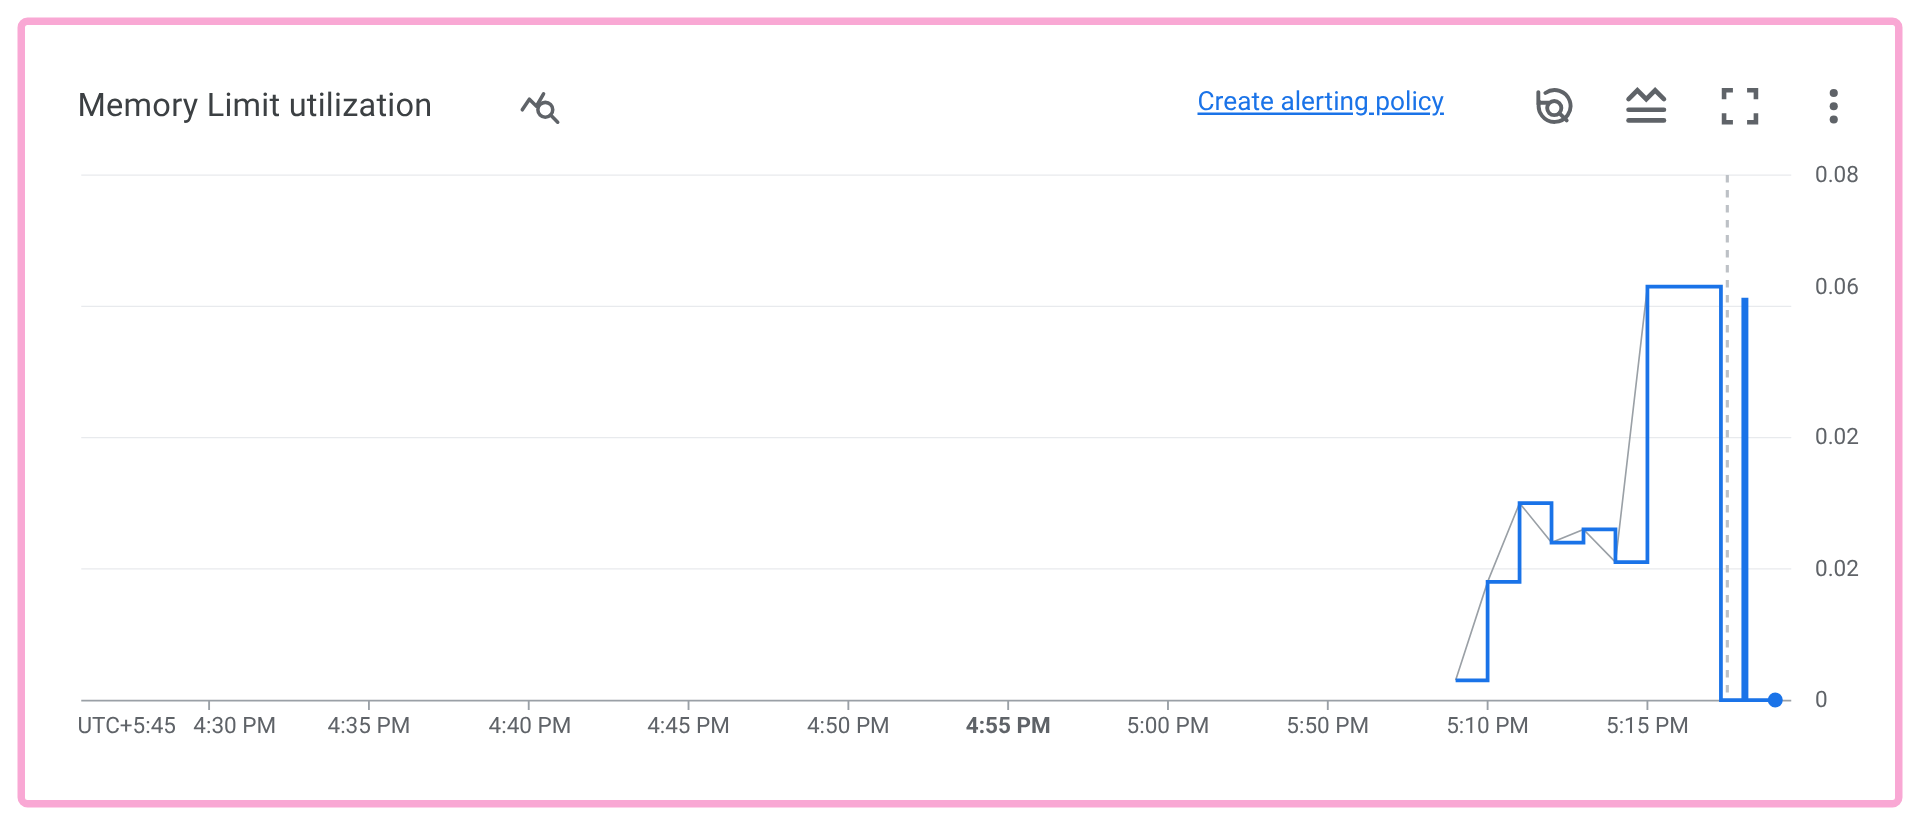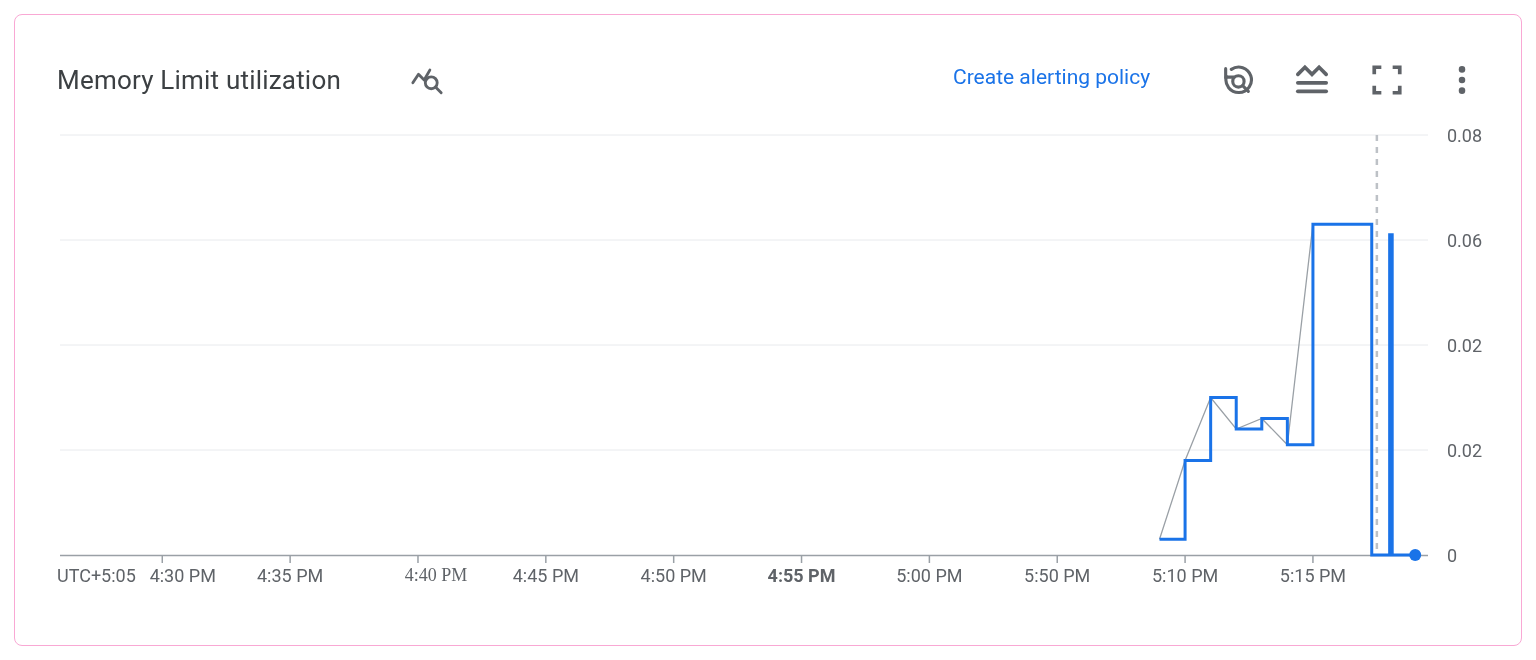--- a/index.html
+++ b/index.html
@@ -10,21 +10,21 @@
     font-family: Roboto, "Segoe UI", Arial, sans-serif;
     background: #fff;
     color: #202124;
   }
   .card {
     position: absolute;
     left: 14px;
     top: 14px;
     width: 1508px;
     height: 632px;
-    border: 1px solid #f9a8d4;
+    border: 6px solid #f9a8d4;
     border-radius: 8px;
     box-sizing: border-box;
     background: #fff;
   }
   .header {
     position: absolute;
     left: 0;
     top: 0;
     right: 0;
     height: 100px;
@@ -48,20 +48,21 @@
     height: 34px;
     color: #5f6368;
   }
   .link {
     position: absolute;
     left: 938px;
     top: 50px;
     font-size: 21px;
     color: #1a73e8;
     cursor: pointer;
+    text-decoration: underline;
   }
   .icon-btn {
     position: absolute;
     top: 48px;
     width: 34px;
     height: 34px;
     color: #5f6368;
     cursor: pointer;
   }
   .icon-reset { left: 1205px; }
@@ -227,28 +228,28 @@
         <path d="M1099.5140186915887 404.25 L1125.0841121495328 325.5 L1150.6542056074766 262.5 L1176.2242990654206 294 L1201.7943925233644 283.5 L1227.3644859813085 309.75 L1252.9345794392523 89.25 L1309.1887850467288 89.25 " class="series-line"></path>
         <path d="M 1099.5140186915887 404.25 L 1125.0841121495328 404.25 L 1125.0841121495328 325.5 L 1150.6542056074766 325.5 L 1150.6542056074766 262.5 L 1176.2242990654206 262.5 L 1176.2242990654206 294 L 1201.7943925233644 294 L 1201.7943925233644 283.5 L 1227.3644859813085 283.5 L 1227.3644859813085 309.75 L 1252.9345794392523 309.75 L 1252.9345794392523 89.25 L 1309.1887850467288 89.25 L 1309.1887850467288 89.25 L 1311.7457943925235 89.25 L 1311.7457943925235 420 L 1329.6448598130842 420 L 1329.6448598130842 99.75 L 1332.2018691588792 99.75 L 1332.2018691588792 420 L 1355.214953271028 420 L 1355.214953271028 420 " class="series-step"></path>
         <circle cx="1355.214953271028" cy="420" r="6" class="end-dot"></circle>
       </svg>
   </div>
 
   <div class="y-labels" id="y-labels">
       <span style="top: 420px;">0</span>
       <span style="top: 315px;">0.02</span>
       <span style="top: 210px;">0.02</span>
-      <span style="top: 105px;">0.06</span>
+      <span style="top: 90px;">0.06</span>
       <span style="top: 0px;">0.08</span>
     </div>
-  <div class="tz">UTC+5:05</div>
+  <div class="tz">UTC+5:45</div>
   <div class="x-labels" id="x-labels">
       <span style="left: 102.28px; padding-left: 41px;">4:30 PM</span>
       <span style="left: 230.131px;">4:35 PM</span>
-      <span style="left: 376px; font-family: Liberation Serif, serif;">4:40 PM</span>
+      <span style="left: 359px;">4:40 PM</span>
       <span style="left: 485.832px;">4:45 PM</span>
       <span style="left: 613.682px;">4:50 PM</span>
       <span style="left: 741.533px; font-weight: bold;">4:55 PM</span>
       <span style="left: 869.383px;">5:00 PM</span>
       <span style="left: 997.234px;">5:50 PM</span>
       <span style="left: 1125.08px;">5:10 PM</span>
       <span style="left: 1252.93px;">5:15 PM</span>
     </div>
 </div>
 

